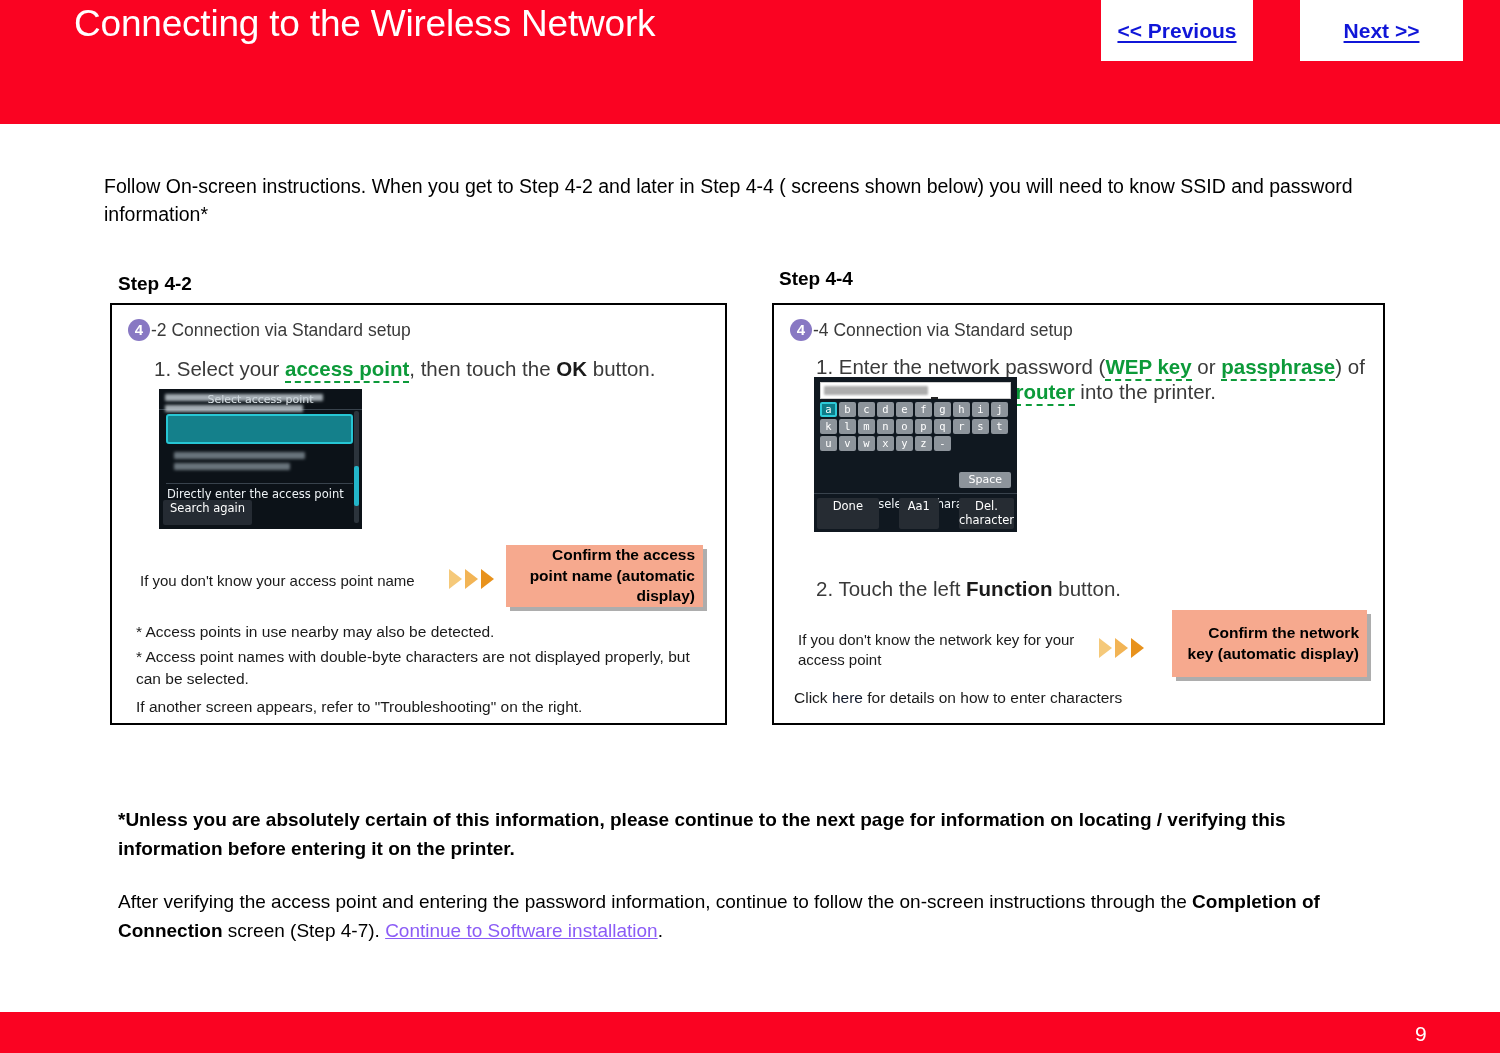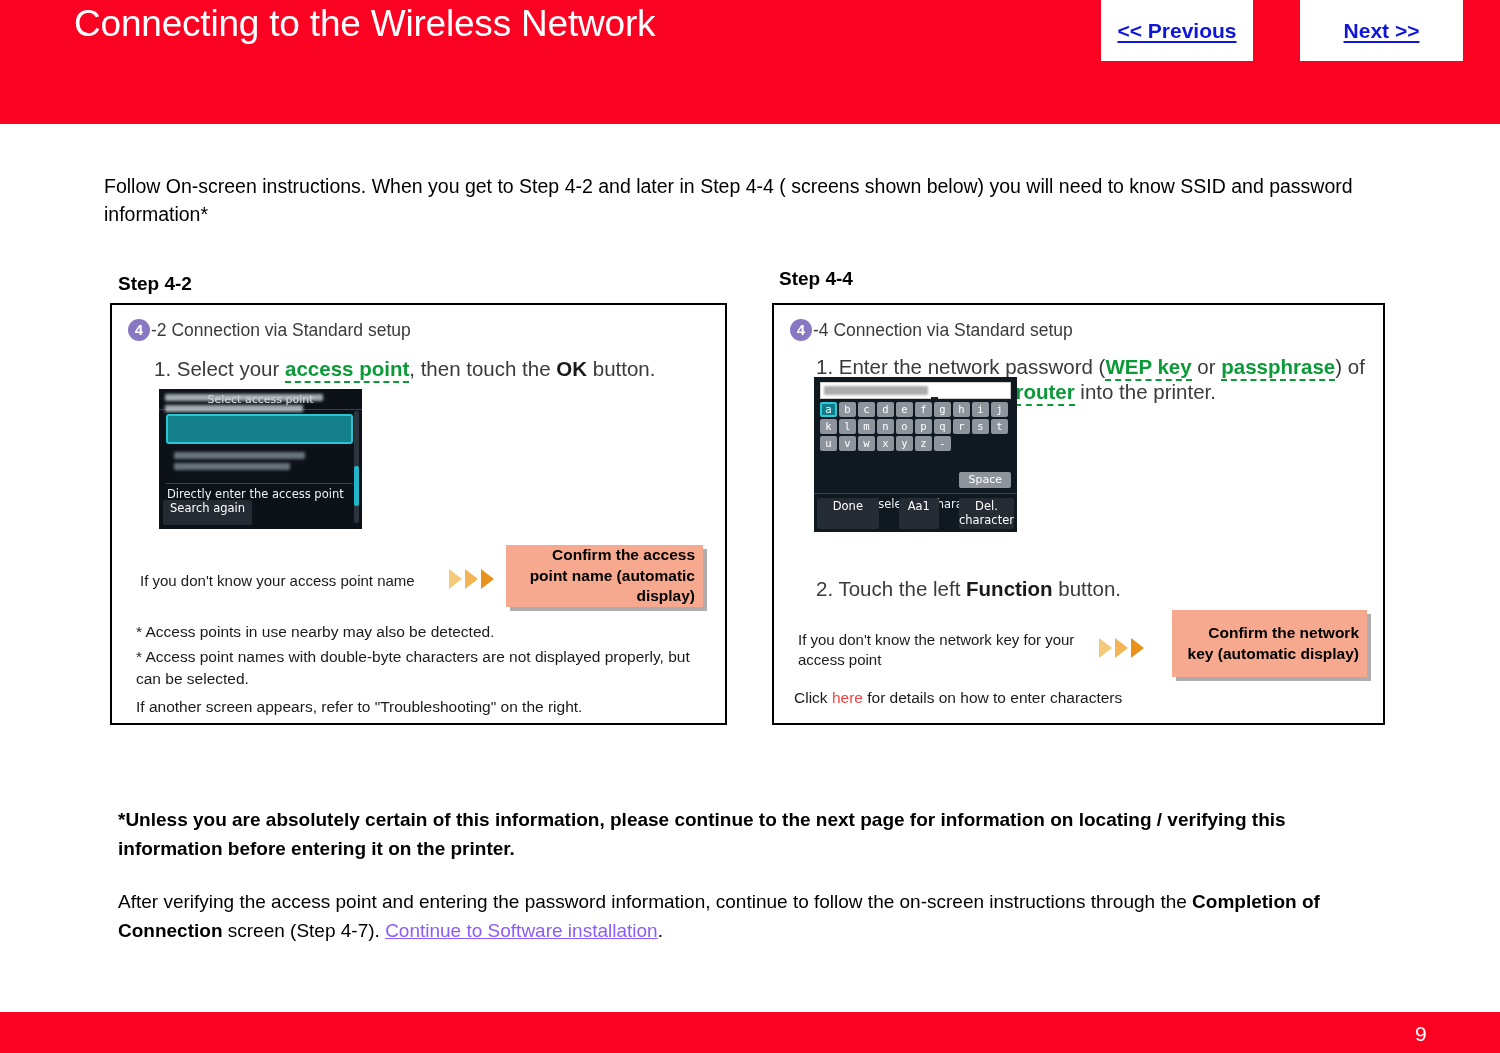--- a/index.html
+++ b/index.html
@@ -357,21 +357,21 @@
     position: absolute;
     font-size: 15.5px;
     color: #1a1a1a;
     line-height: 1.42;
   }
   .note-a { left: 24px; top: 316px; width: 570px; }
   .note-b { left: 24px; top: 341px; width: 570px; }
   .note-c { left: 24px; top: 391px; width: 570px; }
   .note-click { left: 20px; top: 382px; }
   .lnk {
-    color: #ef4444;
+    color: #0f172a;
   }
 
   
   .bottom-bold {
     position: absolute;
     left: 118px;
     top: 806px;
     width: 1200px;
     font-size: 19px;
     font-weight: bold;

